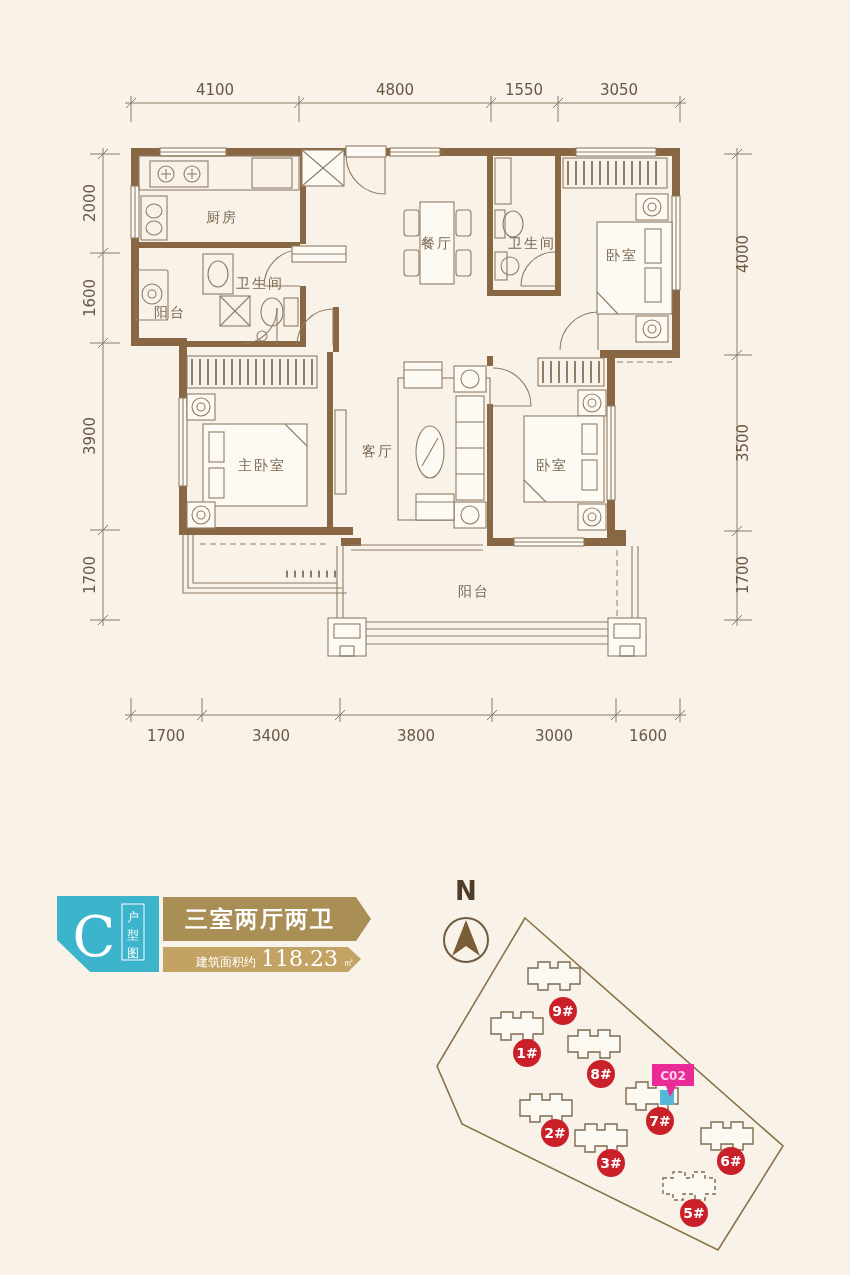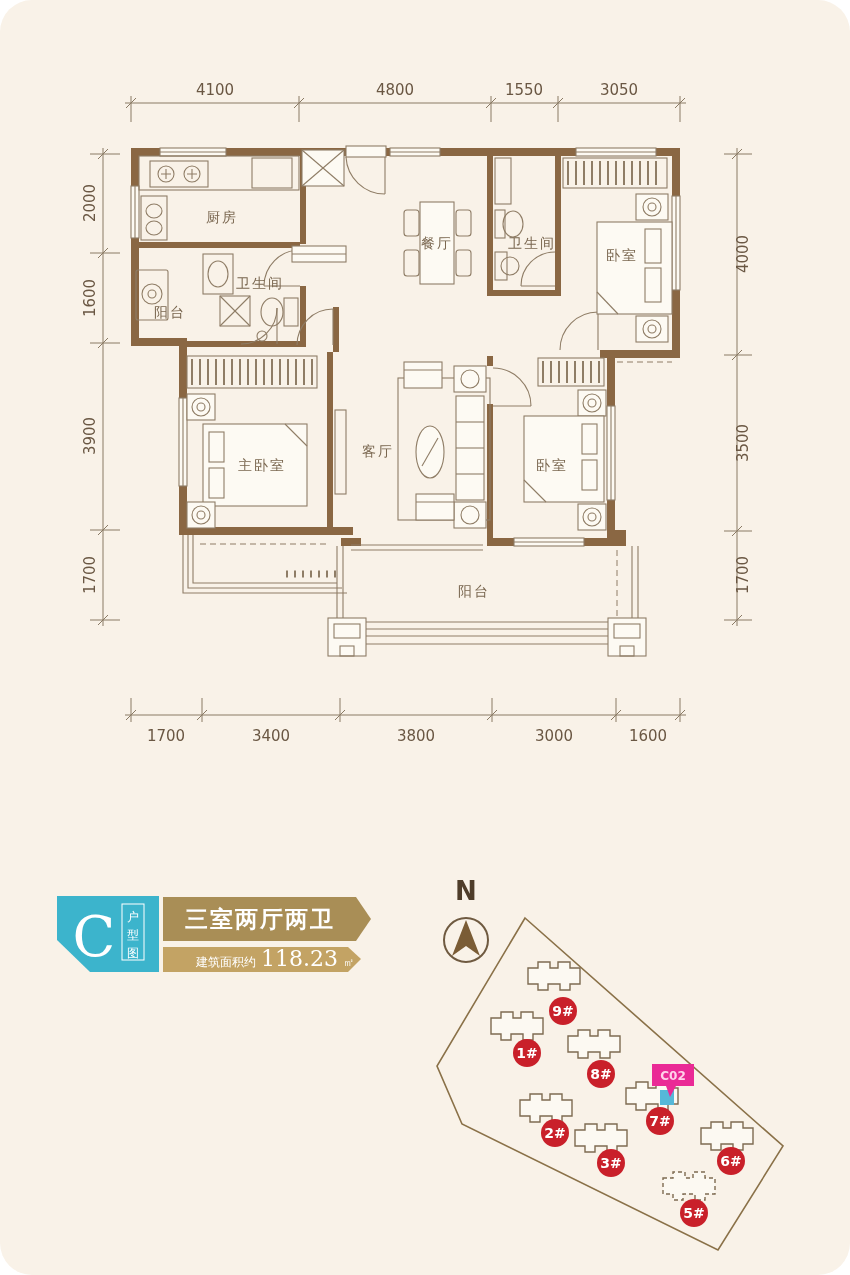--- a/index.html
+++ b/index.html
@@ -2,21 +2,20 @@
 <html><head>
 <meta charset="utf-8">
 <style>
   html,body{margin:0;padding:0;}
   .page{
     width:850px;height:1275px;
     background:#f9f2e8;
     position:relative;
     font-family:"DejaVu Sans",sans-serif;
     overflow:hidden;
-    border-radius:32px;
   }
   svg{display:block;}
   .w{fill:#8a6743;stroke:none;}
   .ln{stroke:#8f7d66;fill:none;stroke-width:1.1;}
   .lnf{stroke:#8f7d66;fill:#fdfaf3;stroke-width:1.1;}
   .dim{stroke:#8a7a64;stroke-width:1;fill:none;}
   .dash{stroke:#8f7d66;stroke-width:1;stroke-dasharray:6 4;fill:none;}
   .dimtxt{font-size:15px;fill:#6a5743;}
   .roomtxt{font-size:14px;fill:#7a6750;letter-spacing:2px;text-anchor:middle;}
   .stripes{stroke:#8f7d66;stroke-dasharray:2 6;fill:none;}

